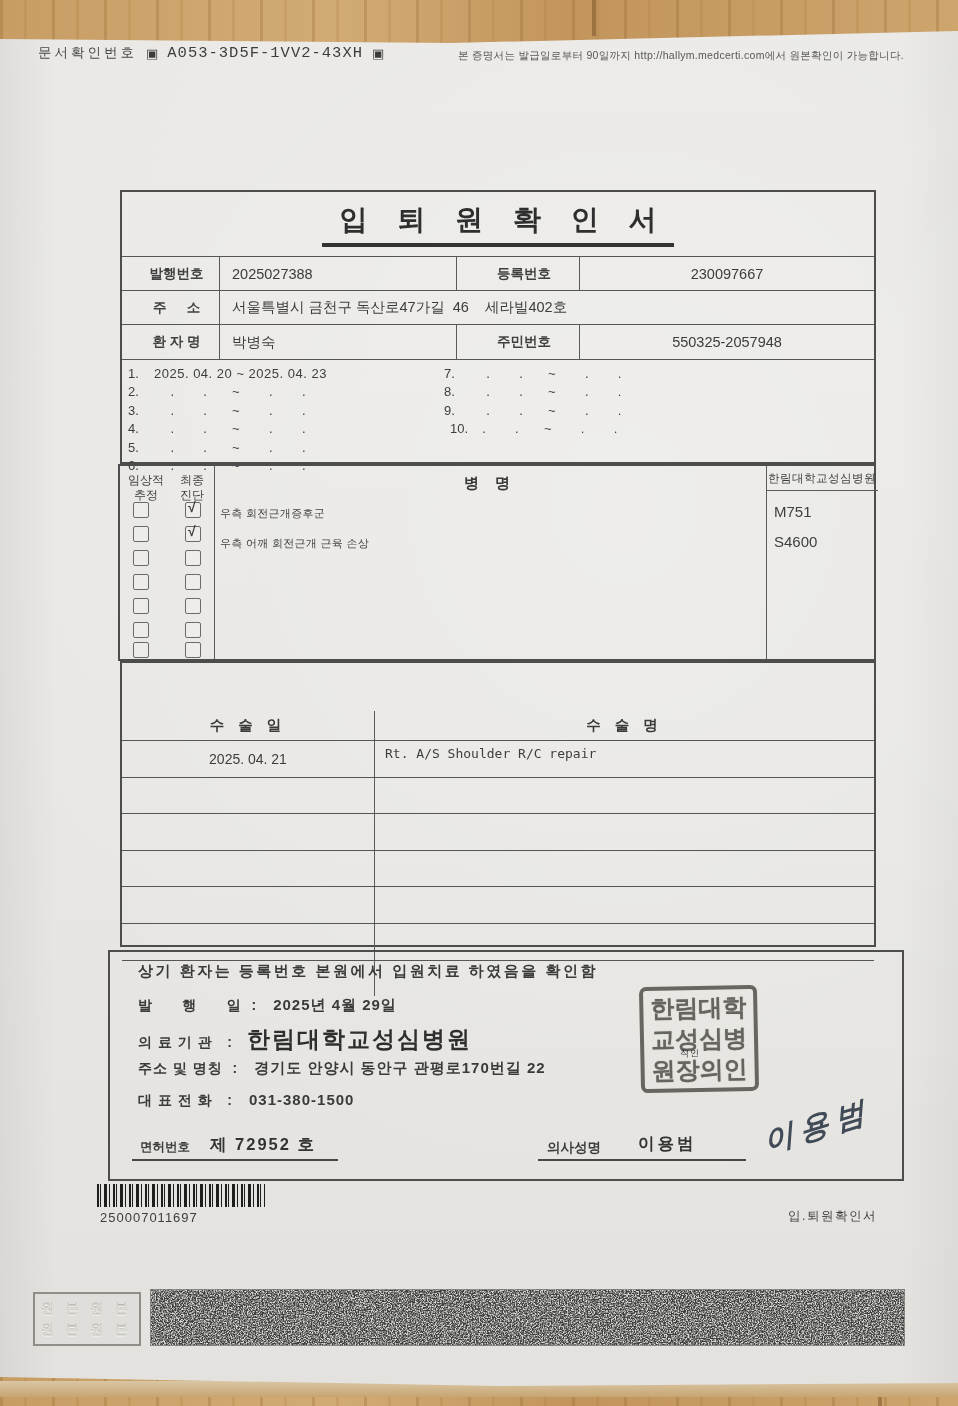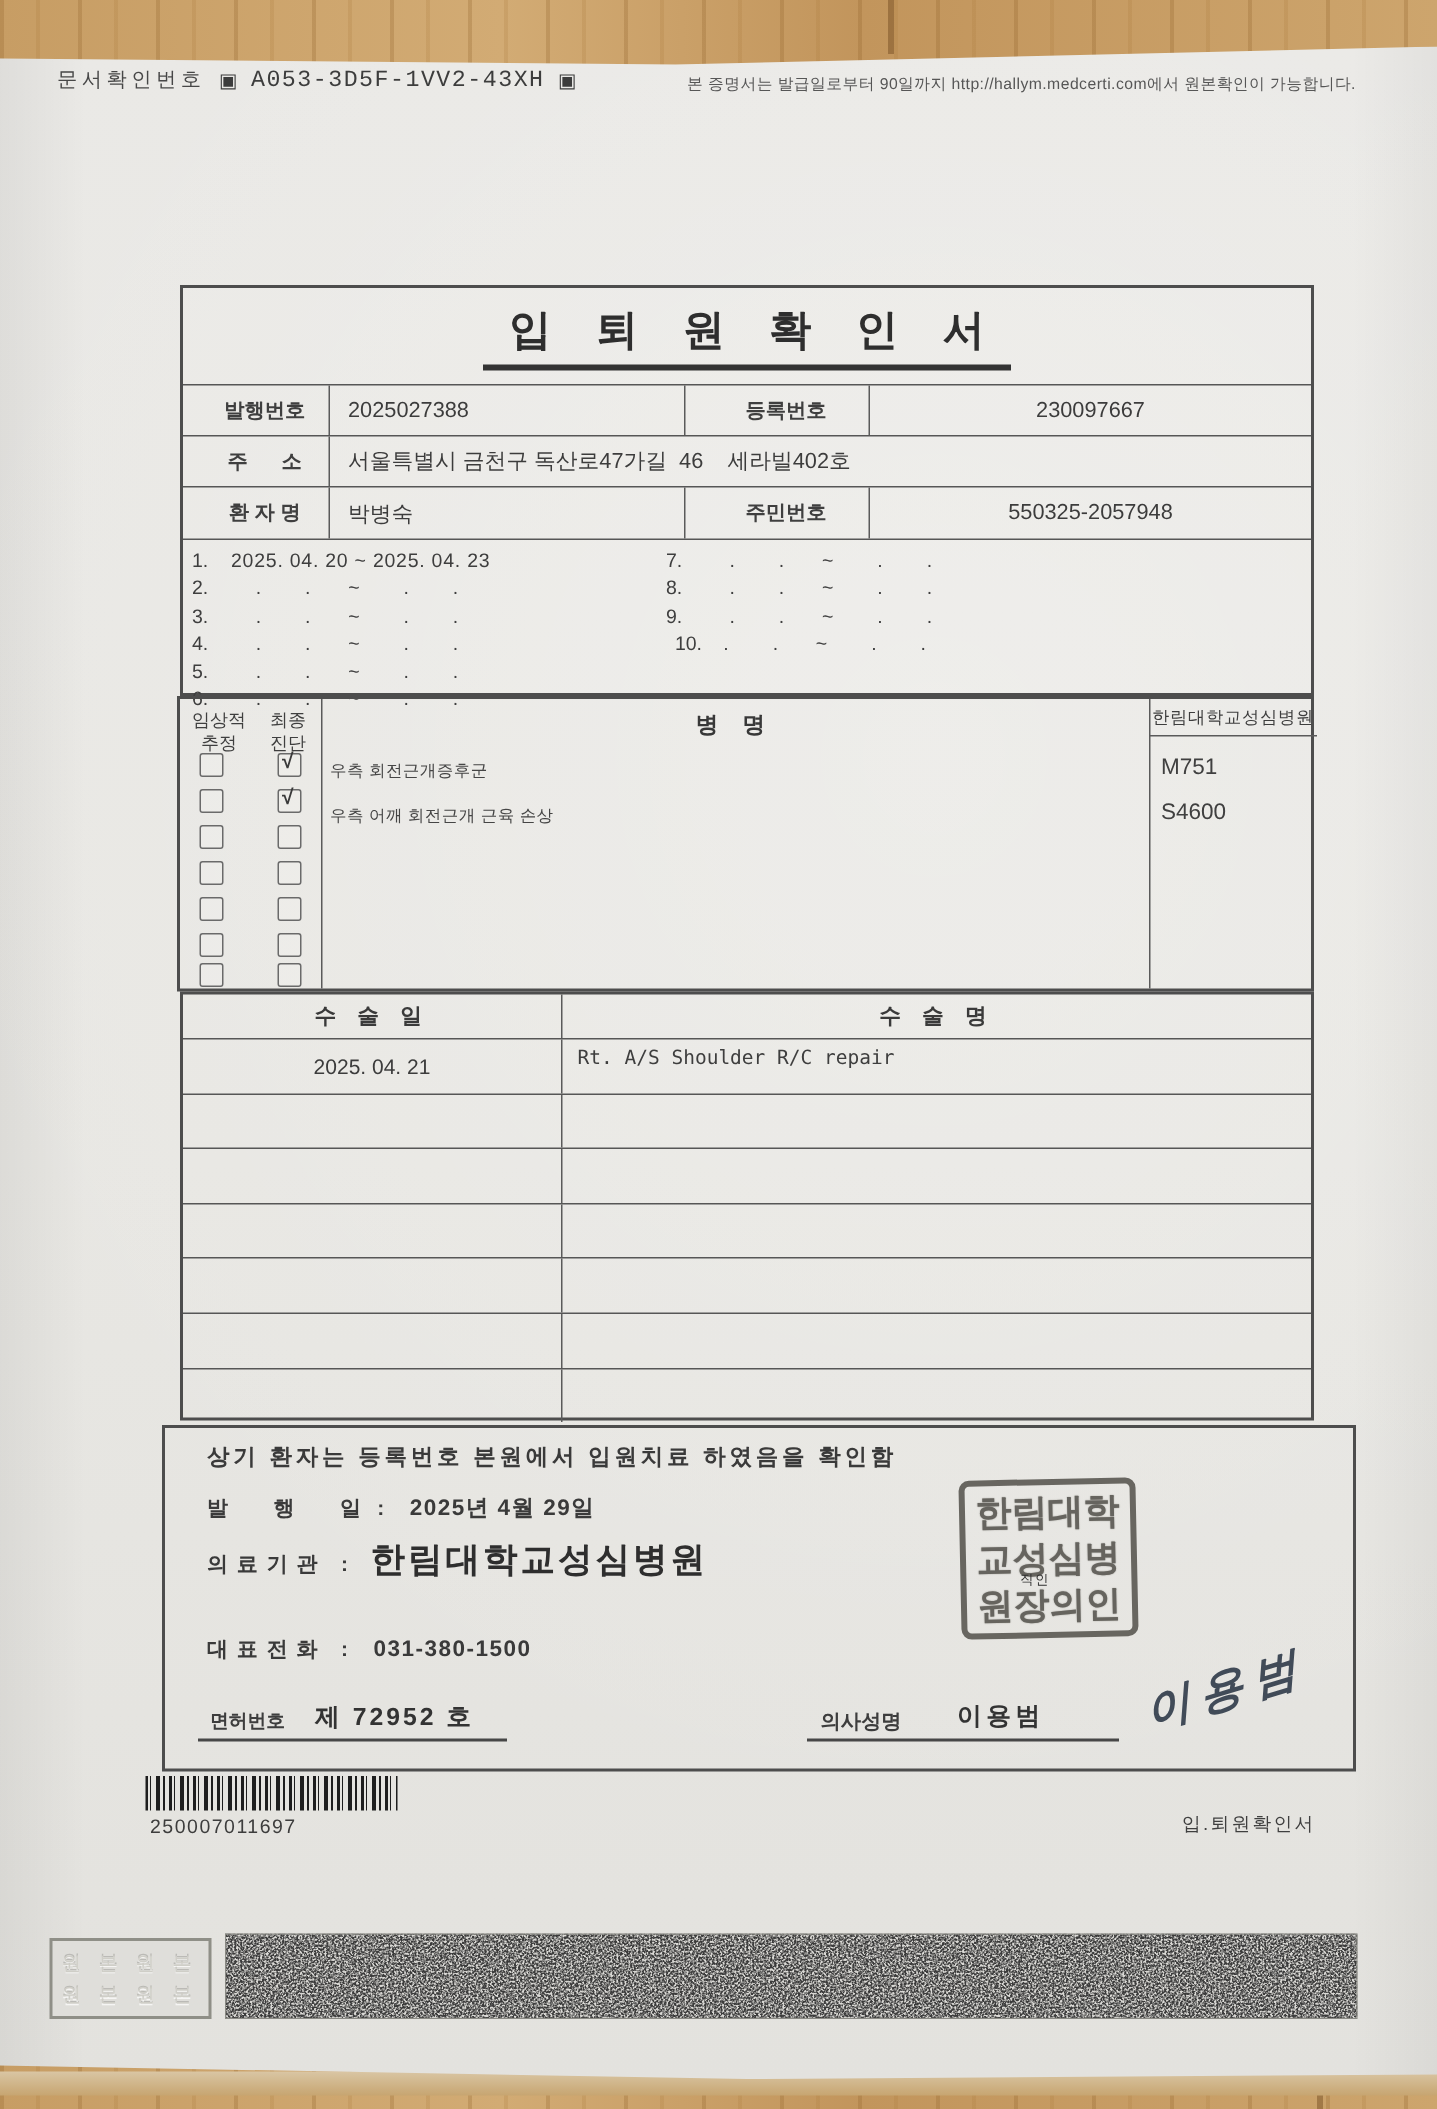--- a/index.html
+++ b/index.html
@@ -64,21 +64,21 @@
   .chk .mk { position:absolute; left:2px; top:-4px; font-size:14px; color:#3a3a3a; font-weight:600; }
   .dx-vline { position:absolute; top:0; bottom:0; width:1.2px; background:#5a5a5a; }
   .dx-name { position:absolute; font-size:11px; color:#454545; letter-spacing:.3px; }
   .icd-head { position:absolute; font-size:11.5px; color:#3d3d3d; border-bottom:1.2px solid #5a5a5a;
               width:100%; text-align:center; padding:5px 0 4px; letter-spacing:.5px; }
   .icd-val { position:absolute; left:8px; font-size:15px; color:#404040; font-family:"Liberation Sans",sans-serif; }
 
   
   .stable { border:2px solid #4d4d4d; }
   .srow { display:flex; border-top:1.3px solid #565656; height:36.6px; }
-  .srow.hd { height:29px; border-top:none; }
+  .srow.hd { height:29px; border-top:none;margin-top:48px; }
   .sdate { width:253px; border-right:1.2px solid #5a5a5a; display:flex; align-items:center; justify-content:center;
            font-size:14px; color:#3c3c3c; }
   .sname { flex:1; display:flex; align-items:center; padding-left:10px; font-size:13px;
            font-family:"DejaVu Sans Mono", monospace; color:#3e3e3e; }
   .shead { font-size:14.5px; font-weight:600; letter-spacing:5px; color:#3a3a3a; font-family:"Liberation Sans",sans-serif; }
 
   
   .fbox { border:2px solid #4d4d4d; }
   .frow { position:absolute; display:flex; align-items:baseline; color:#3a3a3a; }
   .flbl { font-size:14px; font-weight:600; letter-spacing:1px; }
@@ -140,21 +140,21 @@
       <div class="title-text">입 퇴 원 확 인 서</div>
       <div class="title-bar"></div>
     </div>
     <div class="trow" style="height:34px;">
       <div class="cell rb lblc" style="width:98px;">발행번호</div>
       <div class="cell rb valc" style="width:237px;">2025027388</div>
       <div class="cell rb lblc" style="width:123px;">등록번호</div>
       <div class="cell valc cent" style="flex:1;">230097667</div>
     </div>
     <div class="trow" style="height:34px;">
-      <div class="cell rb lblc pre" style="width:98px;">주      소</div>
+      <div class="cell rb lblc pre" style="width:98px;font-family:Liberation Serif, serif;">주      소</div>
       <div class="cell valc pre" style="flex:1;">서울특별시 금천구 독산로47가길  46    세라빌402호</div>
     </div>
     <div class="trow" style="height:35px;">
       <div class="cell rb lblc" style="width:98px;">환 자 명</div>
       <div class="cell rb valc" style="width:237px;">박병숙</div>
       <div class="cell rb lblc" style="width:123px;">주민번호</div>
       <div class="cell valc cent" style="flex:1;">550325-2057948</div>
     </div>
     <div class="trow" style="height:101px;">
       <div class="cell" style="flex:1; position:relative;">
@@ -286,20 +286,24 @@
   <div class="abs fbox" style="left:108px; top:950px; width:796px; height:231px;">
     <div class="frow" style="left:28px; top:10px; font-size:15px; font-weight:600; letter-spacing:2.5px;">상기 환자는 등록번호 본원에서 입원치료 하였음을 확인함</div>
 
     <div class="frow" style="left:28px; top:44px;">
       <span class="flbl pre">발      행      일  :</span>
       <span class="fval">2025년 4월 29일</span>
     </div>
     <div class="frow" style="left:28px; top:72px;">
       <span class="flbl pre">의 료 기 관   :</span>
       <span class="org-val">한림대학교성심병원</span>
+    </div>
+    <div class="frow" style="left:28px; top:107px;">
+      <span class="flbl pre">주소 및 명칭  :</span>
+      <span class="fval">경기도 안양시 동안구 관평로170번길 22</span>
     </div>
     <div class="frow" style="left:28px; top:139px;">
       <span class="flbl pre">대 표 전 화   :</span>
       <span class="fval">031-380-1500</span>
     </div>
 
     <div class="abs small-lbl" style="left:30px; top:187px;">면허번호</div>
     <div class="abs big-val" style="left:100px; top:182px;">제 72952 호</div>
     <div class="uline" style="left:22px; top:207px; width:206px;"></div>
 

